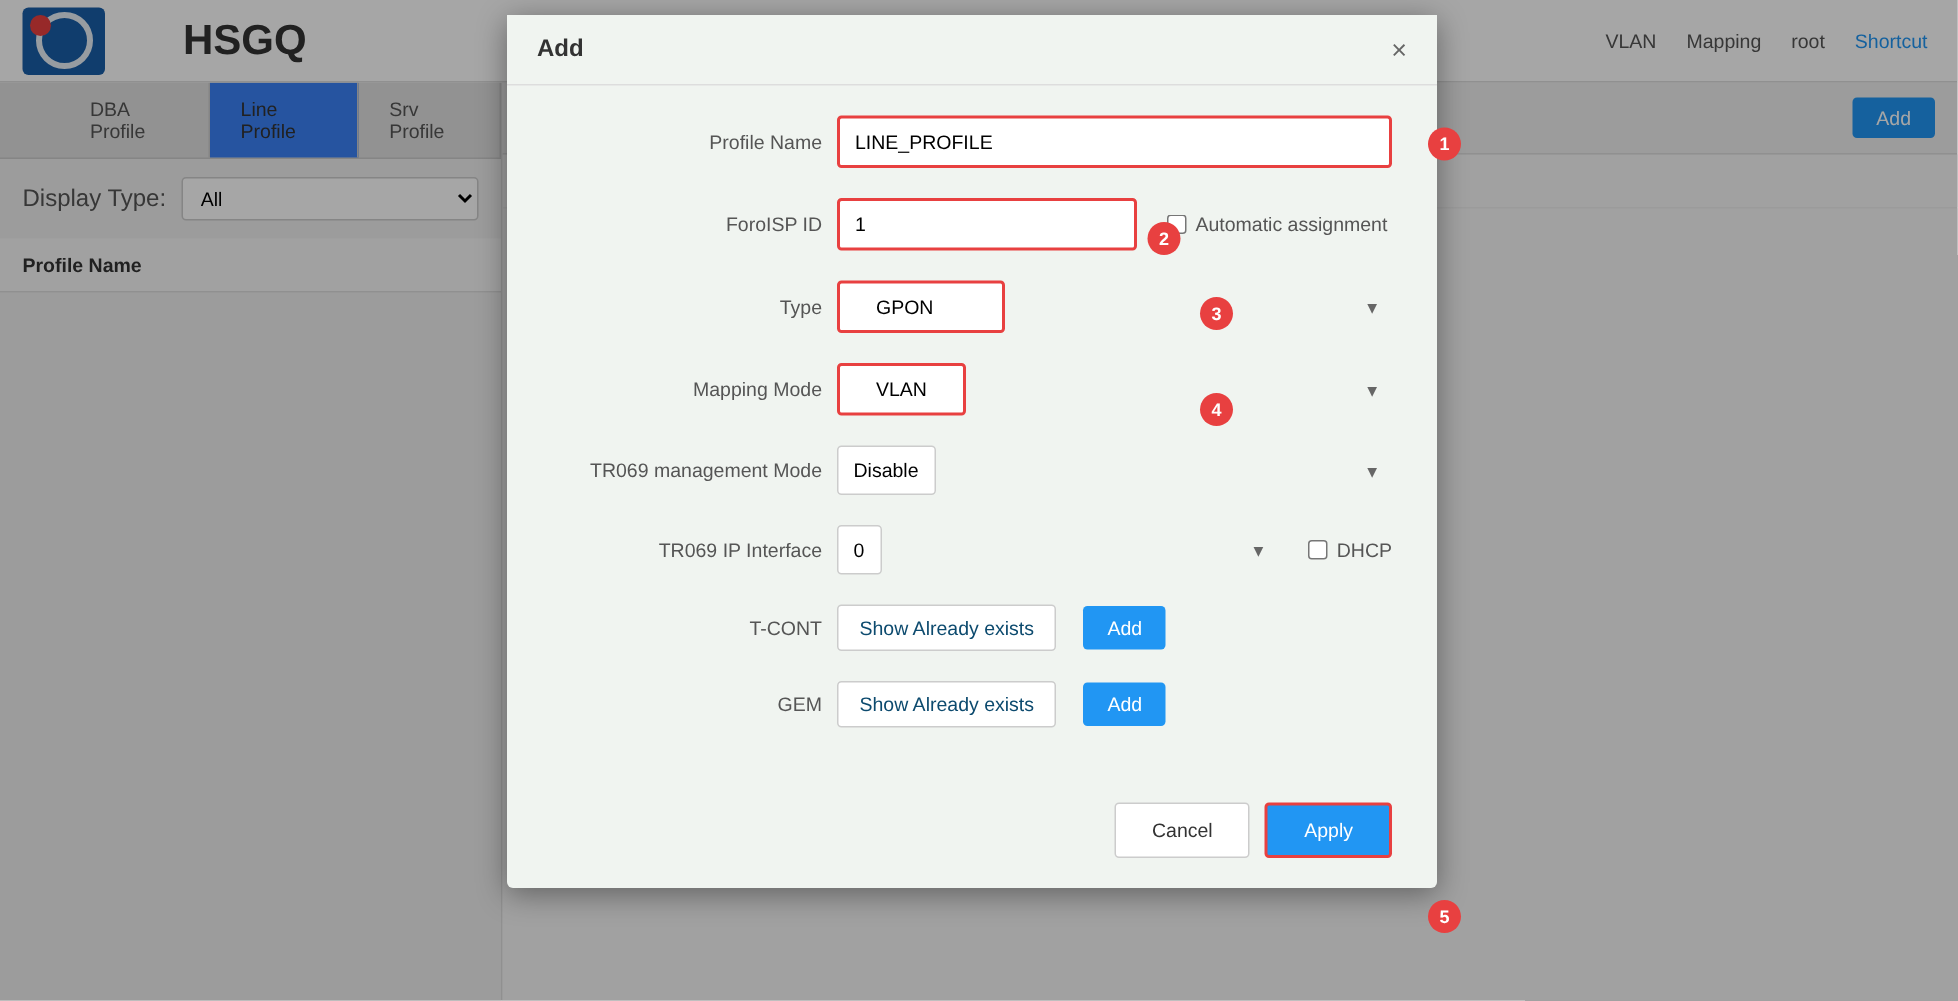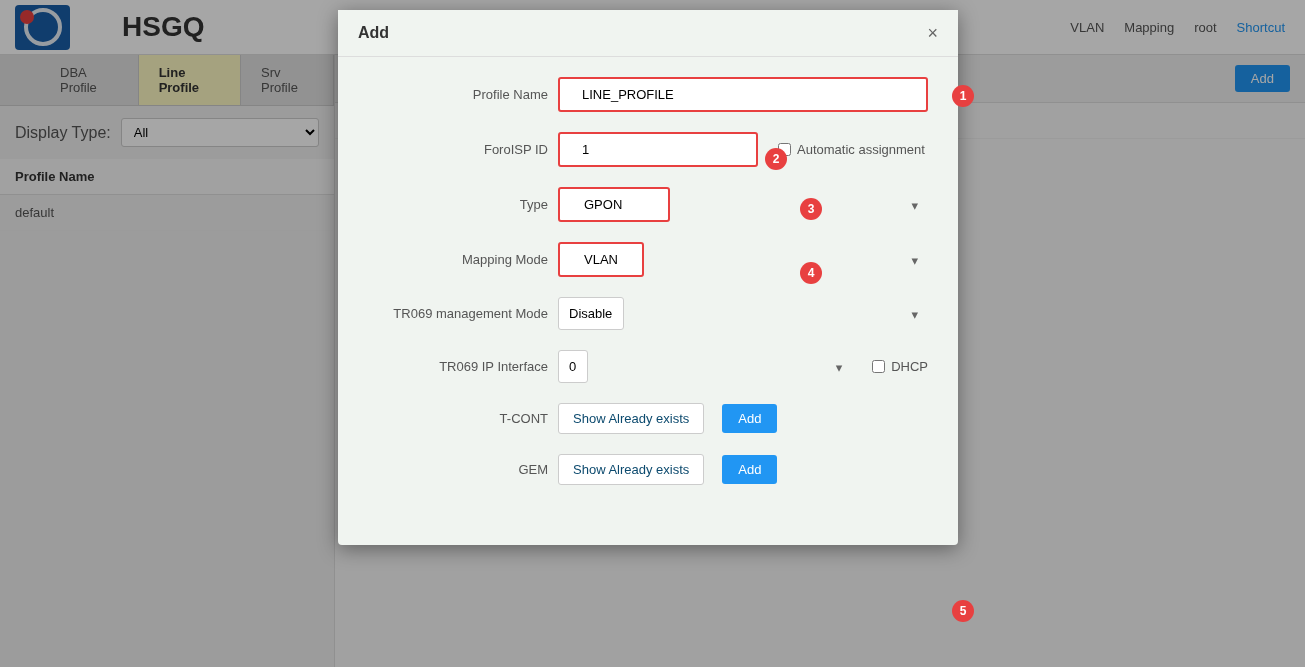--- a/index.html
+++ b/index.html
@@ -38,21 +38,21 @@
       background: #f0f0f0; border-right: 1px solid #ddd;
     }
 
     
     .tabs {
       display: flex; background: #e0e0e0; border-bottom: 1px solid #ccc; padding-left: 40px;
     }
     .tab {
       padding: 10px 20px; cursor: pointer; font-size: 13px; color: #555; border-right: 1px solid #ccc;
     }
-    .tab.active { background: #fef9c3; color: #333; font-weight: bold; }
+    .tab.active { background: #3b82f6; color: #333; font-weight: normal; }
 
     
     .display-type-row {
       display: flex; align-items: center; padding: 12px 15px; gap: 10px; background: #f0f0f0;
     }
     .display-type-label { font-size: 16px; color: #555; }
     .display-type-select {
       flex: 1; padding: 5px 8px; border: 1px solid #ccc; border-radius: 3px; background: #fff; font-size: 13px;
     }
 
@@ -113,21 +113,21 @@
 
     .modal-body { padding: 20px 30px; }
 
     .form-row {
       display: flex; align-items: center; margin-bottom: 20px; gap: 10px;
     }
     .form-label {
       width: 180px; text-align: right; color: #555; font-size: 13px; flex-shrink: 0;
     }
     .form-input {
-      flex: 1; padding: 8px 22px; border: 2px solid #e84040; border-radius: 3px;
+      flex: 1; padding: 8px 10px; border: 2px solid #e84040; border-radius: 3px;
       font-size: 13px; background: #fff; outline: none;
     }
     .form-select {
       flex: 1; padding: 8px 24px; border: 2px solid #e84040; border-radius: 3px;
       font-size: 13px; background: #fff; appearance: none; cursor: pointer; outline: none;
     }
     .form-select-normal {
       flex: 1; padding: 8px 10px; border: 1px solid #ccc; border-radius: 3px;
       font-size: 13px; background: #fff; appearance: none; cursor: pointer; outline: none;
     }
@@ -192,21 +192,20 @@
     <div class="tab">Srv Profile</div>
   </div>
   <div class="display-type-row">
     <span class="display-type-label">Display Type:</span>
     <select class="display-type-select">
       <option>All</option>
     </select>
   </div>
   <div class="profile-table">
     <div class="profile-table-header">Profile Name</div>
-    <div class="profile-table-row">default</div>
   </div>
 </div>
 
 <div class="right-panel">
   <div class="watermark">ForoISP</div>
   <div class="right-table-header">
     <span>Setting</span>
     <button class="add-btn-right">Add</button>
   </div>
   <div class="right-row">
@@ -294,13 +293,17 @@
       <button class="add-small-btn">Add</button>
     </div>
 
     <div class="form-row">
       <label class="form-label">GEM</label>
       <button class="show-exists-btn">Show Already exists</button>
       <button class="add-small-btn">Add</button>
     </div>
 
   </div>
+  <div class="modal-footer">
+    <button class="cancel-btn">Cancel</button>
+    <button class="apply-btn">Apply</button>
+  </div>
 </div>
 
 </body></html>

